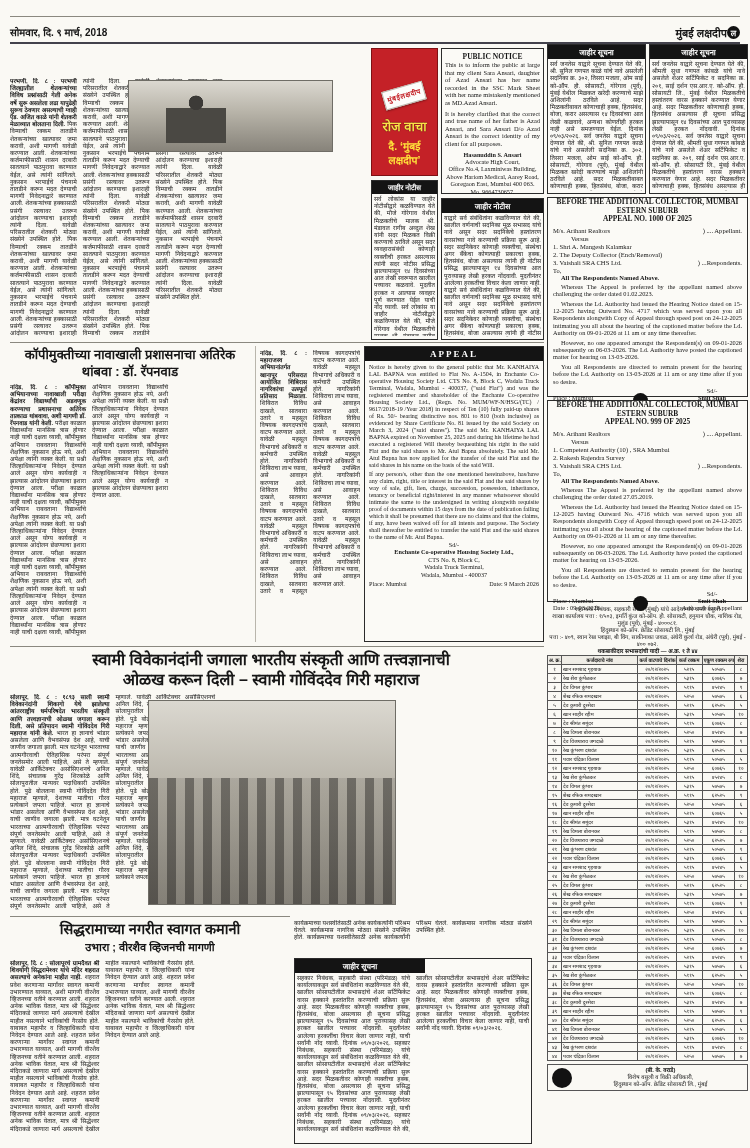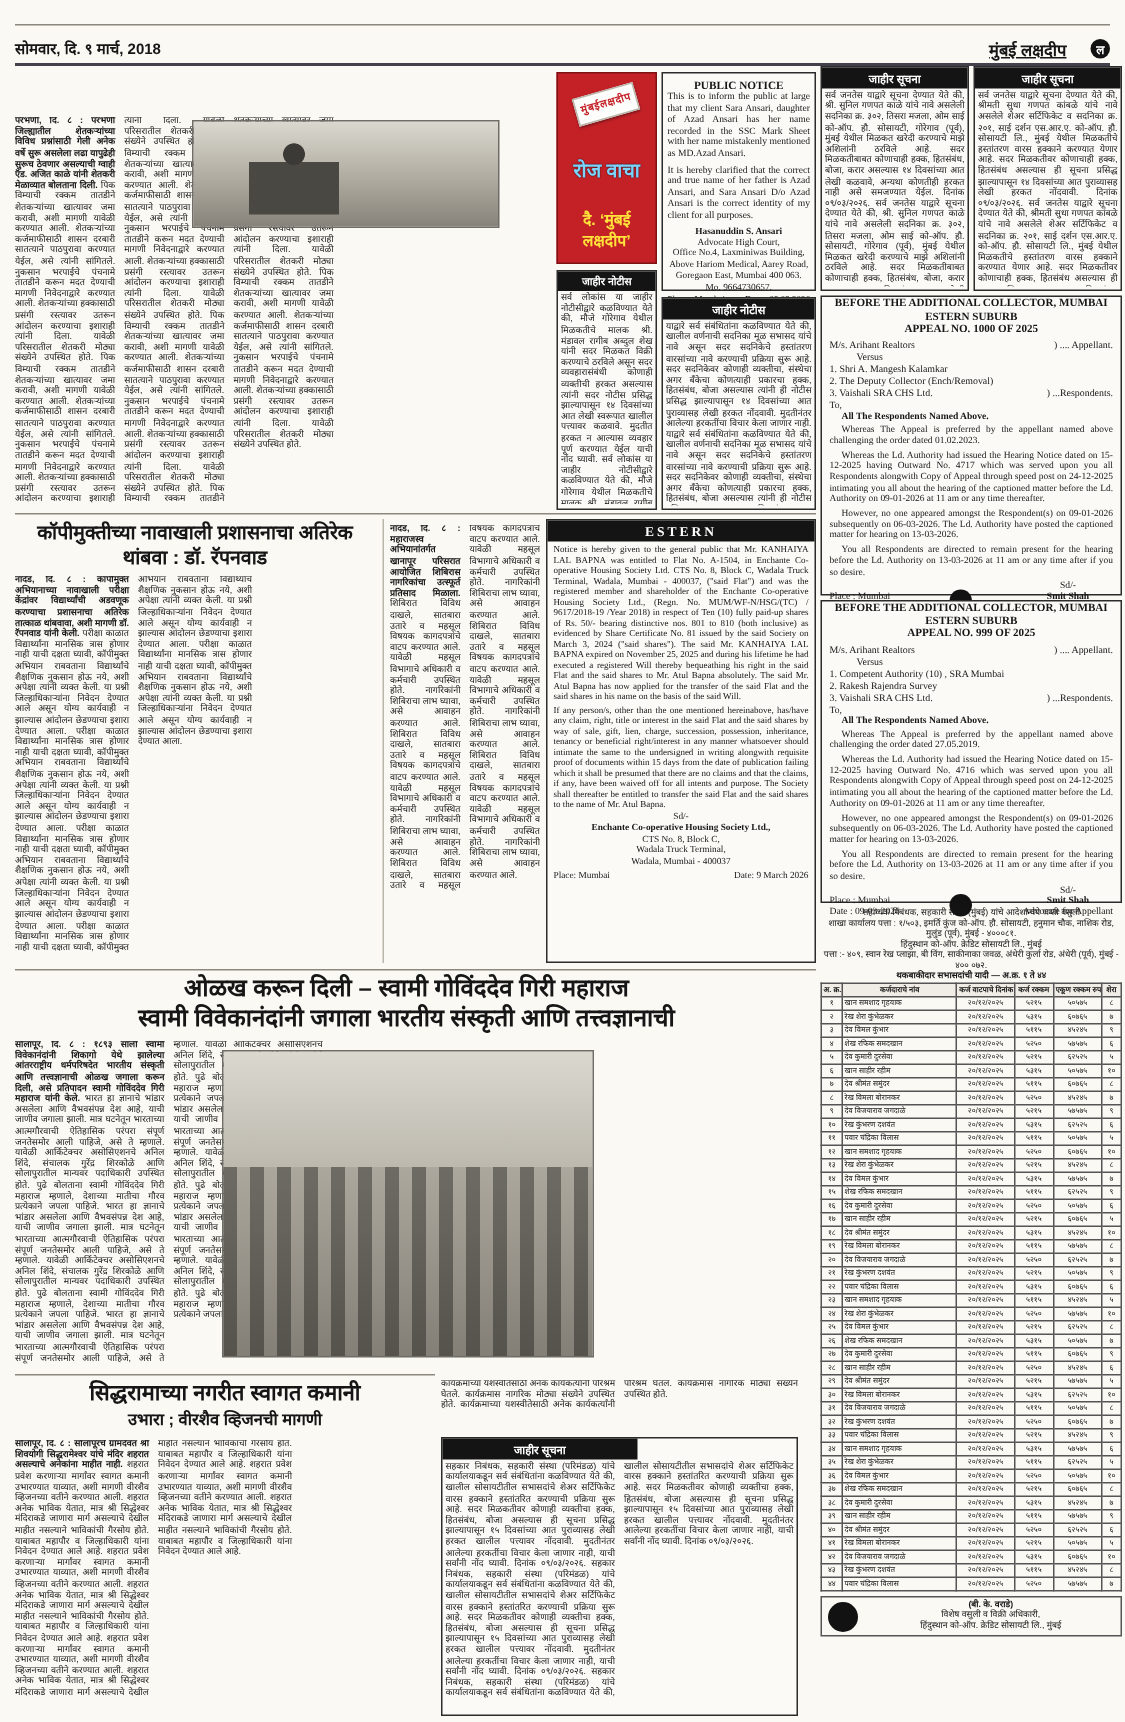--- a/index.html
+++ b/index.html
@@ -4,21 +4,21 @@
 <style>
   html,body{margin:0;padding:0;background:#dddbd4;}
   .page{position:relative;width:750px;height:1148px;margin:0 auto;background:#faf9f4;
         font-family:"Liberation Sans","DejaVu Sans",sans-serif;color:#161616;overflow:hidden;}
   .abs{position:absolute;}
   .rule{position:absolute;background:#8a887f;}
   
   .hdr{position:absolute;left:10px;right:10px;top:22px;height:20px;display:flex;
        justify-content:space-between;align-items:center;border-bottom:2px solid #43424c;}
   .hdr .date{font-size:10px;font-weight:bold;}
-  .brand{display:flex;align-items:center;gap:16px;font-size:11px;font-weight:bold;text-decoration:underline;}
+  .brand{display:flex;align-items:center;gap:0;font-size:11px;font-weight:bold;}
   .logo{width:13px;height:13px;border-radius:50%;background:#111;color:#fff;font-size:8px;
         display:flex;align-items:center;justify-content:center;}
   
   .h1{font-weight:bold;text-align:center;}
   .small{font-size:6px;line-height:7.2px;text-align:justify;overflow:hidden;}
   .cols2{columns:2;column-gap:6px;column-fill:auto;height:100%;}
   .cols3{columns:3;column-gap:6px;column-fill:auto;height:100%;}
   .cols5{columns:5;column-gap:6px;column-fill:auto;height:100%;}
   .lead{font-weight:bold;}
   
@@ -31,21 +31,21 @@
                     linear-gradient(180deg,transparent 28%, #4a4843 29% 100%);}
   .photo.group::before{content:"";position:absolute;left:0;top:38%;width:100%;height:62%;
          background:repeating-linear-gradient(90deg, rgba(45,43,40,.55) 0 9px, rgba(120,116,108,.25) 9px 18px);}
   .photo{position:absolute;}
   
   .adbox{background:#c42127;display:flex;flex-direction:column;align-items:center;
          justify-content:flex-end;box-sizing:border-box;border:1px solid #7e1114;overflow:hidden;}
   .adroll{background:#fdfdfb;color:#c42127;font-weight:bold;font-size:7px;line-height:9px;
           padding:4px 3px;transform:rotate(-16deg);border:1px solid #b9b5ab;
           box-shadow:0 1px 2px rgba(0,0,0,.4);margin-bottom:8px;letter-spacing:.5px;}
-  .adl1{color:#7dd3fc;font-weight:bold;font-size:13px;text-shadow:0 0 1px #000;margin:17px 0;}
+  .adl1{color:#fde047;font-weight:bold;font-size:13px;text-shadow:0 0 1px #000;margin:4px 0;}
   .adl2{color:#ffe23a;font-weight:bold;font-size:10.5px;margin-bottom:8px;text-align:center;}
   
   .en{font-family:"Liberation Serif","DejaVu Serif",serif;}
   .en .t{font-weight:bold;text-align:center;}
   .pn-body{font-size:6.4px;line-height:7.6px;text-align:justify;}
   .sgn{font-size:6.2px;line-height:7.4px;text-align:center;}
   .row-between{display:flex;justify-content:space-between;align-items:flex-end;}
   .stamp{border-radius:50%;background:#121212;}
   
   .appeal{padding:0 5px;font-family:"Liberation Serif","DejaVu Serif",serif;}
@@ -185,40 +185,40 @@
   <div class="abs" style="left:10px;top:346px;width:240px;height:296px;">
     <div class="h1" style="font-size:13px;line-height:17px;">कॉपीमुक्तीच्या नावाखाली प्रशासनाचा अतिरेक थांबवा : डॉ. रॅपनवाड</div>
     <div class="small cols3" style="height:256px;margin-top:4px;"><span class="lead">नांदेड, दि. ८ : कॉपीमुक्त अभियानाच्या नावाखाली परीक्षा केंद्रांवर विद्यार्थ्यांची अडवणूक करण्याचा प्रशासनाचा अतिरेक तात्काळ थांबवावा, अशी मागणी डॉ. रॅपनवाड यांनी केली. </span><span>परीक्षा काळात विद्यार्थ्यांना मानसिक त्रास होणार नाही याची दक्षता घ्यावी, कॉपीमुक्त अभियान राबवताना विद्यार्थ्यांचे शैक्षणिक नुकसान होऊ नये, अशी अपेक्षा त्यांनी व्यक्त केली. या प्रश्नी जिल्हाधिकाऱ्यांना निवेदन देण्यात आले असून योग्य कार्यवाही न झाल्यास आंदोलन छेडण्याचा इशारा देण्यात आला. परीक्षा काळात विद्यार्थ्यांना मानसिक त्रास होणार नाही याची दक्षता घ्यावी, कॉपीमुक्त अभियान राबवताना विद्यार्थ्यांचे शैक्षणिक नुकसान होऊ नये, अशी अपेक्षा त्यांनी व्यक्त केली. या प्रश्नी जिल्हाधिकाऱ्यांना निवेदन देण्यात आले असून योग्य कार्यवाही न झाल्यास आंदोलन छेडण्याचा इशारा देण्यात आला. परीक्षा काळात विद्यार्थ्यांना मानसिक त्रास होणार नाही याची दक्षता घ्यावी, कॉपीमुक्त अभियान राबवताना विद्यार्थ्यांचे शैक्षणिक नुकसान होऊ नये, अशी अपेक्षा त्यांनी व्यक्त केली. या प्रश्नी जिल्हाधिकाऱ्यांना निवेदन देण्यात आले असून योग्य कार्यवाही न झाल्यास आंदोलन छेडण्याचा इशारा देण्यात आला. परीक्षा काळात विद्यार्थ्यांना मानसिक त्रास होणार नाही याची दक्षता घ्यावी, कॉपीमुक्त अभियान राबवताना विद्यार्थ्यांचे शैक्षणिक नुकसान होऊ नये, अशी अपेक्षा त्यांनी व्यक्त केली. या प्रश्नी जिल्हाधिकाऱ्यांना निवेदन देण्यात आले असून योग्य कार्यवाही न झाल्यास आंदोलन छेडण्याचा इशारा देण्यात आला. परीक्षा काळात विद्यार्थ्यांना मानसिक त्रास होणार नाही याची दक्षता घ्यावी, कॉपीमुक्त अभियान राबवताना विद्यार्थ्यांचे शैक्षणिक नुकसान होऊ नये, अशी अपेक्षा त्यांनी व्यक्त केली. या प्रश्नी जिल्हाधिकाऱ्यांना निवेदन देण्यात आले असून योग्य कार्यवाही न झाल्यास आंदोलन छेडण्याचा इशारा देण्यात आला. </span></div>
   </div>
 
   <div class="abs" style="left:255px;top:346px;width:105px;height:296px;border-left:1px solid #b9b6ac;padding-left:4px;box-sizing:border-box;">
     <div class="small cols2" style="height:250px;margin-top:4px;"><span class="lead">नांदेड, दि. ८ : महाराजस्व अभियानांतर्गत खानापूर परिसरात आयोजित शिबिरास नागरिकांचा उत्स्फूर्त प्रतिसाद मिळाला. </span><span>शिबिरात विविध दाखले, सातबारा उतारे व महसूल विषयक कागदपत्रांचे वाटप करण्यात आले. यावेळी महसूल विभागाचे अधिकारी व कर्मचारी उपस्थित होते. नागरिकांनी शिबिराचा लाभ घ्यावा, असे आवाहन करण्यात आले. शिबिरात विविध दाखले, सातबारा उतारे व महसूल विषयक कागदपत्रांचे वाटप करण्यात आले. यावेळी महसूल विभागाचे अधिकारी व कर्मचारी उपस्थित होते. नागरिकांनी शिबिराचा लाभ घ्यावा, असे आवाहन करण्यात आले. शिबिरात विविध दाखले, सातबारा उतारे व महसूल विषयक कागदपत्रांचे वाटप करण्यात आले. यावेळी महसूल विभागाचे अधिकारी व कर्मचारी उपस्थित होते. नागरिकांनी शिबिराचा लाभ घ्यावा, असे आवाहन करण्यात आले. शिबिरात विविध दाखले, सातबारा उतारे व महसूल विषयक कागदपत्रांचे वाटप करण्यात आले. यावेळी महसूल विभागाचे अधिकारी व कर्मचारी उपस्थित होते. नागरिकांनी शिबिराचा लाभ घ्यावा, असे आवाहन करण्यात आले. शिबिरात विविध दाखले, सातबारा उतारे व महसूल विषयक कागदपत्रांचे वाटप करण्यात आले. यावेळी महसूल विभागाचे अधिकारी व कर्मचारी उपस्थित होते. नागरिकांनी शिबिराचा लाभ घ्यावा, असे आवाहन करण्यात आले. </span></div>
   </div>
 
   <div class="box abs en" style="left:364px;top:346px;width:180px;height:296px;">
-    <div class="bar" style="font-size:9px;padding:2px 0;letter-spacing:2px;">ESTERN</div>
+    <div class="bar" style="font-size:9px;padding:2px 0;letter-spacing:2px;">APPEAL</div>
     <div style="padding:3px 4px;">
       <div class="pn-body" style="font-size:6px;line-height:7px;">Notice is hereby given to the general public that Mr. KANHAIYA LAL BAPNA was entitled to Flat No. A-1504, in Enchante Co-operative Housing Society Ltd. CTS No. 8, Block C, Wadala Truck Terminal, Wadala, Mumbai - 400037, ("said Flat") and was the registered member and shareholder of the Enchante Co-operative Housing Society Ltd., (Regn. No. MUM/WF-N/HSG/(TC) / 9617/2018-19 /Year 2018) in respect of Ten (10) fully paid-up shares of Rs. 50/- bearing distinctive nos. 801 to 810 (both inclusive) as evidenced by Share Certificate No. 81 issued by the said Society on March 3, 2024 ("said shares"). The said Mr. KANHAIYA LAL BAPNA expired on November 25, 2025 and during his lifetime he had executed a registered Will thereby bequeathing his right in the said Flat and the said shares to Mr. Atul Bapna absolutely. The said Mr. Atul Bapna has now applied for the transfer of the said Flat and the said shares in his name on the basis of the said Will.</div>
       <div class="pn-body" style="font-size:6px;line-height:7px;margin-top:2px;">If any person/s, other than the one mentioned hereinabove, has/have any claim, right, title or interest in the said Flat and the said shares by way of sale, gift, lien, charge, succession, possession, inheritance, tenancy or beneficial right/interest in any manner whatsoever should intimate the same to the undersigned in writing alongwith requisite proof of documents within 15 days from the date of publication failing which it shall be presumed that there are no claims and that the claims, if any, have been waived off for all intents and purpose. The Society shall thereafter be entitled to transfer the said Flat and the said shares to the name of Mr. Atul Bapna.</div>
       <div class="sgn">Sd/-</div>
       <div class="sgn" style="font-weight:bold;">Enchante Co-operative Housing Society Ltd.,</div>
       <div class="sgn">CTS No. 8, Block C,</div>
       <div class="sgn">Wadala Truck Terminal,</div>
       <div class="sgn">Wadala, Mumbai - 400037</div>
       <div class="row-between" style="font-size:6.2px;margin-top:2px;">
         <span>Place: Mumbai</span>
         <span>Date: 9 March 2026</span>
       </div>
     </div>
   </div>
 
   <div class="rule" style="left:10px;width:534px;top:646px;height:1px;"></div>
   <div class="abs" style="left:10px;top:650px;width:522px;height:264px;">
+    <div class="h1" style="font-size:16px;line-height:20px;">स्वामी विवेकानंदांनी जगाला भारतीय संस्कृती आणि तत्त्वज्ञानाची</div>
     <div class="h1" style="font-size:16px;line-height:20px;">ओळख करून दिली – स्वामी गोविंददेव गिरी महाराज</div>
-    <div class="h1" style="font-size:16px;line-height:20px;">स्वामी विवेकानंदांनी जगाला भारतीय संस्कृती आणि तत्त्वज्ञानाची</div>
     <div class="abs" style="left:0;top:44px;right:0;bottom:0;">
       <div class="small cols5"><span class="lead">सोलापूर, दि. ८ : १८९३ साली स्वामी विवेकानंदांनी शिकागो येथे झालेल्या आंतरराष्ट्रीय धर्मपरिषदेत भारतीय संस्कृती आणि तत्त्वज्ञानाची ओळख जगाला करून दिली, असे प्रतिपादन स्वामी गोविंददेव गिरी महाराज यांनी केले. </span><span>भारत हा ज्ञानाचे भांडार असलेला आणि वैभवसंपन्न देश आहे, याची जाणीव जगाला झाली. मात्र घटनेतून भारताच्या आत्मगौरवाची ऐतिहासिक परंपरा संपूर्ण जनतेसमोर आली पाहिजे, असे ते म्हणाले. यावेळी आर्किटेक्चर असोसिएशनचे अनिल शिंदे, संचालक गुरेंद्र शिरकोळे आणि सोलापुरातील मान्यवर पदाधिकारी उपस्थित होते. पुढे बोलताना स्वामी गोविंददेव गिरी महाराज म्हणाले, देशाच्या मातीचा गौरव प्रत्येकाने जपला पाहिजे. भारत हा ज्ञानाचे भांडार असलेला आणि वैभवसंपन्न देश आहे, याची जाणीव जगाला झाली. मात्र घटनेतून भारताच्या आत्मगौरवाची ऐतिहासिक परंपरा संपूर्ण जनतेसमोर आली पाहिजे, असे ते म्हणाले. यावेळी आर्किटेक्चर असोसिएशनचे अनिल शिंदे, संचालक गुरेंद्र शिरकोळे आणि सोलापुरातील मान्यवर पदाधिकारी उपस्थित होते. पुढे बोलताना स्वामी गोविंददेव गिरी महाराज म्हणाले, देशाच्या मातीचा गौरव प्रत्येकाने जपला पाहिजे. भारत हा ज्ञानाचे भांडार असलेला आणि वैभवसंपन्न देश आहे, याची जाणीव जगाला झाली. मात्र घटनेतून भारताच्या आत्मगौरवाची ऐतिहासिक परंपरा संपूर्ण जनतेसमोर आली पाहिजे, असे ते म्हणाले. यावेळी आर्किटेक्चर असोसिएशनचे अनिल शिंदे, संचालक गुरेंद्र शिरकोळे आणि सोलापुरातील मान्यवर पदाधिकारी उपस्थित होते. पुढे बोलताना स्वामी गोविंददेव गिरी महाराज म्हणाले, देशाच्या मातीचा गौरव प्रत्येकाने जपला पाहिजे. भारत हा ज्ञानाचे भांडार असलेला आणि वैभवसंपन्न देश आहे, याची जाणीव जगाला झाली. मात्र घटनेतून भारताच्या आत्मगौरवाची ऐतिहासिक परंपरा संपूर्ण जनतेसमोर आली पाहिजे, असे ते म्हणाले. यावेळी आर्किटेक्चर असोसिएशनचे अनिल शिंदे, संचालक गुरेंद्र शिरकोळे आणि सोलापुरातील मान्यवर पदाधिकारी उपस्थित होते. पुढे बोलताना स्वामी गोविंददेव गिरी महाराज म्हणाले, देशाच्या मातीचा गौरव प्रत्येकाने जपला पाहिजे. भारत हा ज्ञानाचे भांडार असलेला आणि वैभवसंपन्न देश आहे, याची जाणीव जगाला झाली. मात्र घटनेतून भारताच्या आत्मगौरवाची ऐतिहासिक परंपरा संपूर्ण जनतेसमोर आली पाहिजे, असे ते म्हणाले. यावेळी आर्किटेक्चर असोसिएशनचे अनिल शिंदे, संचालक गुरेंद्र शिरकोळे आणि सोलापुरातील मान्यवर पदाधिकारी उपस्थित होते. पुढे बोलताना स्वामी गोविंददेव गिरी महाराज म्हणाले, देशाच्या मातीचा गौरव प्रत्येकाने जपला पाहिजे. </span></div>
       <div class="photo group" style="left:138px;top:6px;width:248px;height:205px;"></div>
     </div>
   </div>
 
   <div class="rule" style="left:10px;width:280px;top:916px;height:1px;"></div>
   <div class="abs" style="left:10px;top:920px;width:280px;height:224px;">
     <div class="h1" style="font-size:14.5px;line-height:18px;">सिद्धरामाच्या नगरीत स्वागत कमानी</div>
     <div class="h1" style="font-size:11px;line-height:18px;">उभारा ; वीरशैव व्हिजनची मागणी</div>

